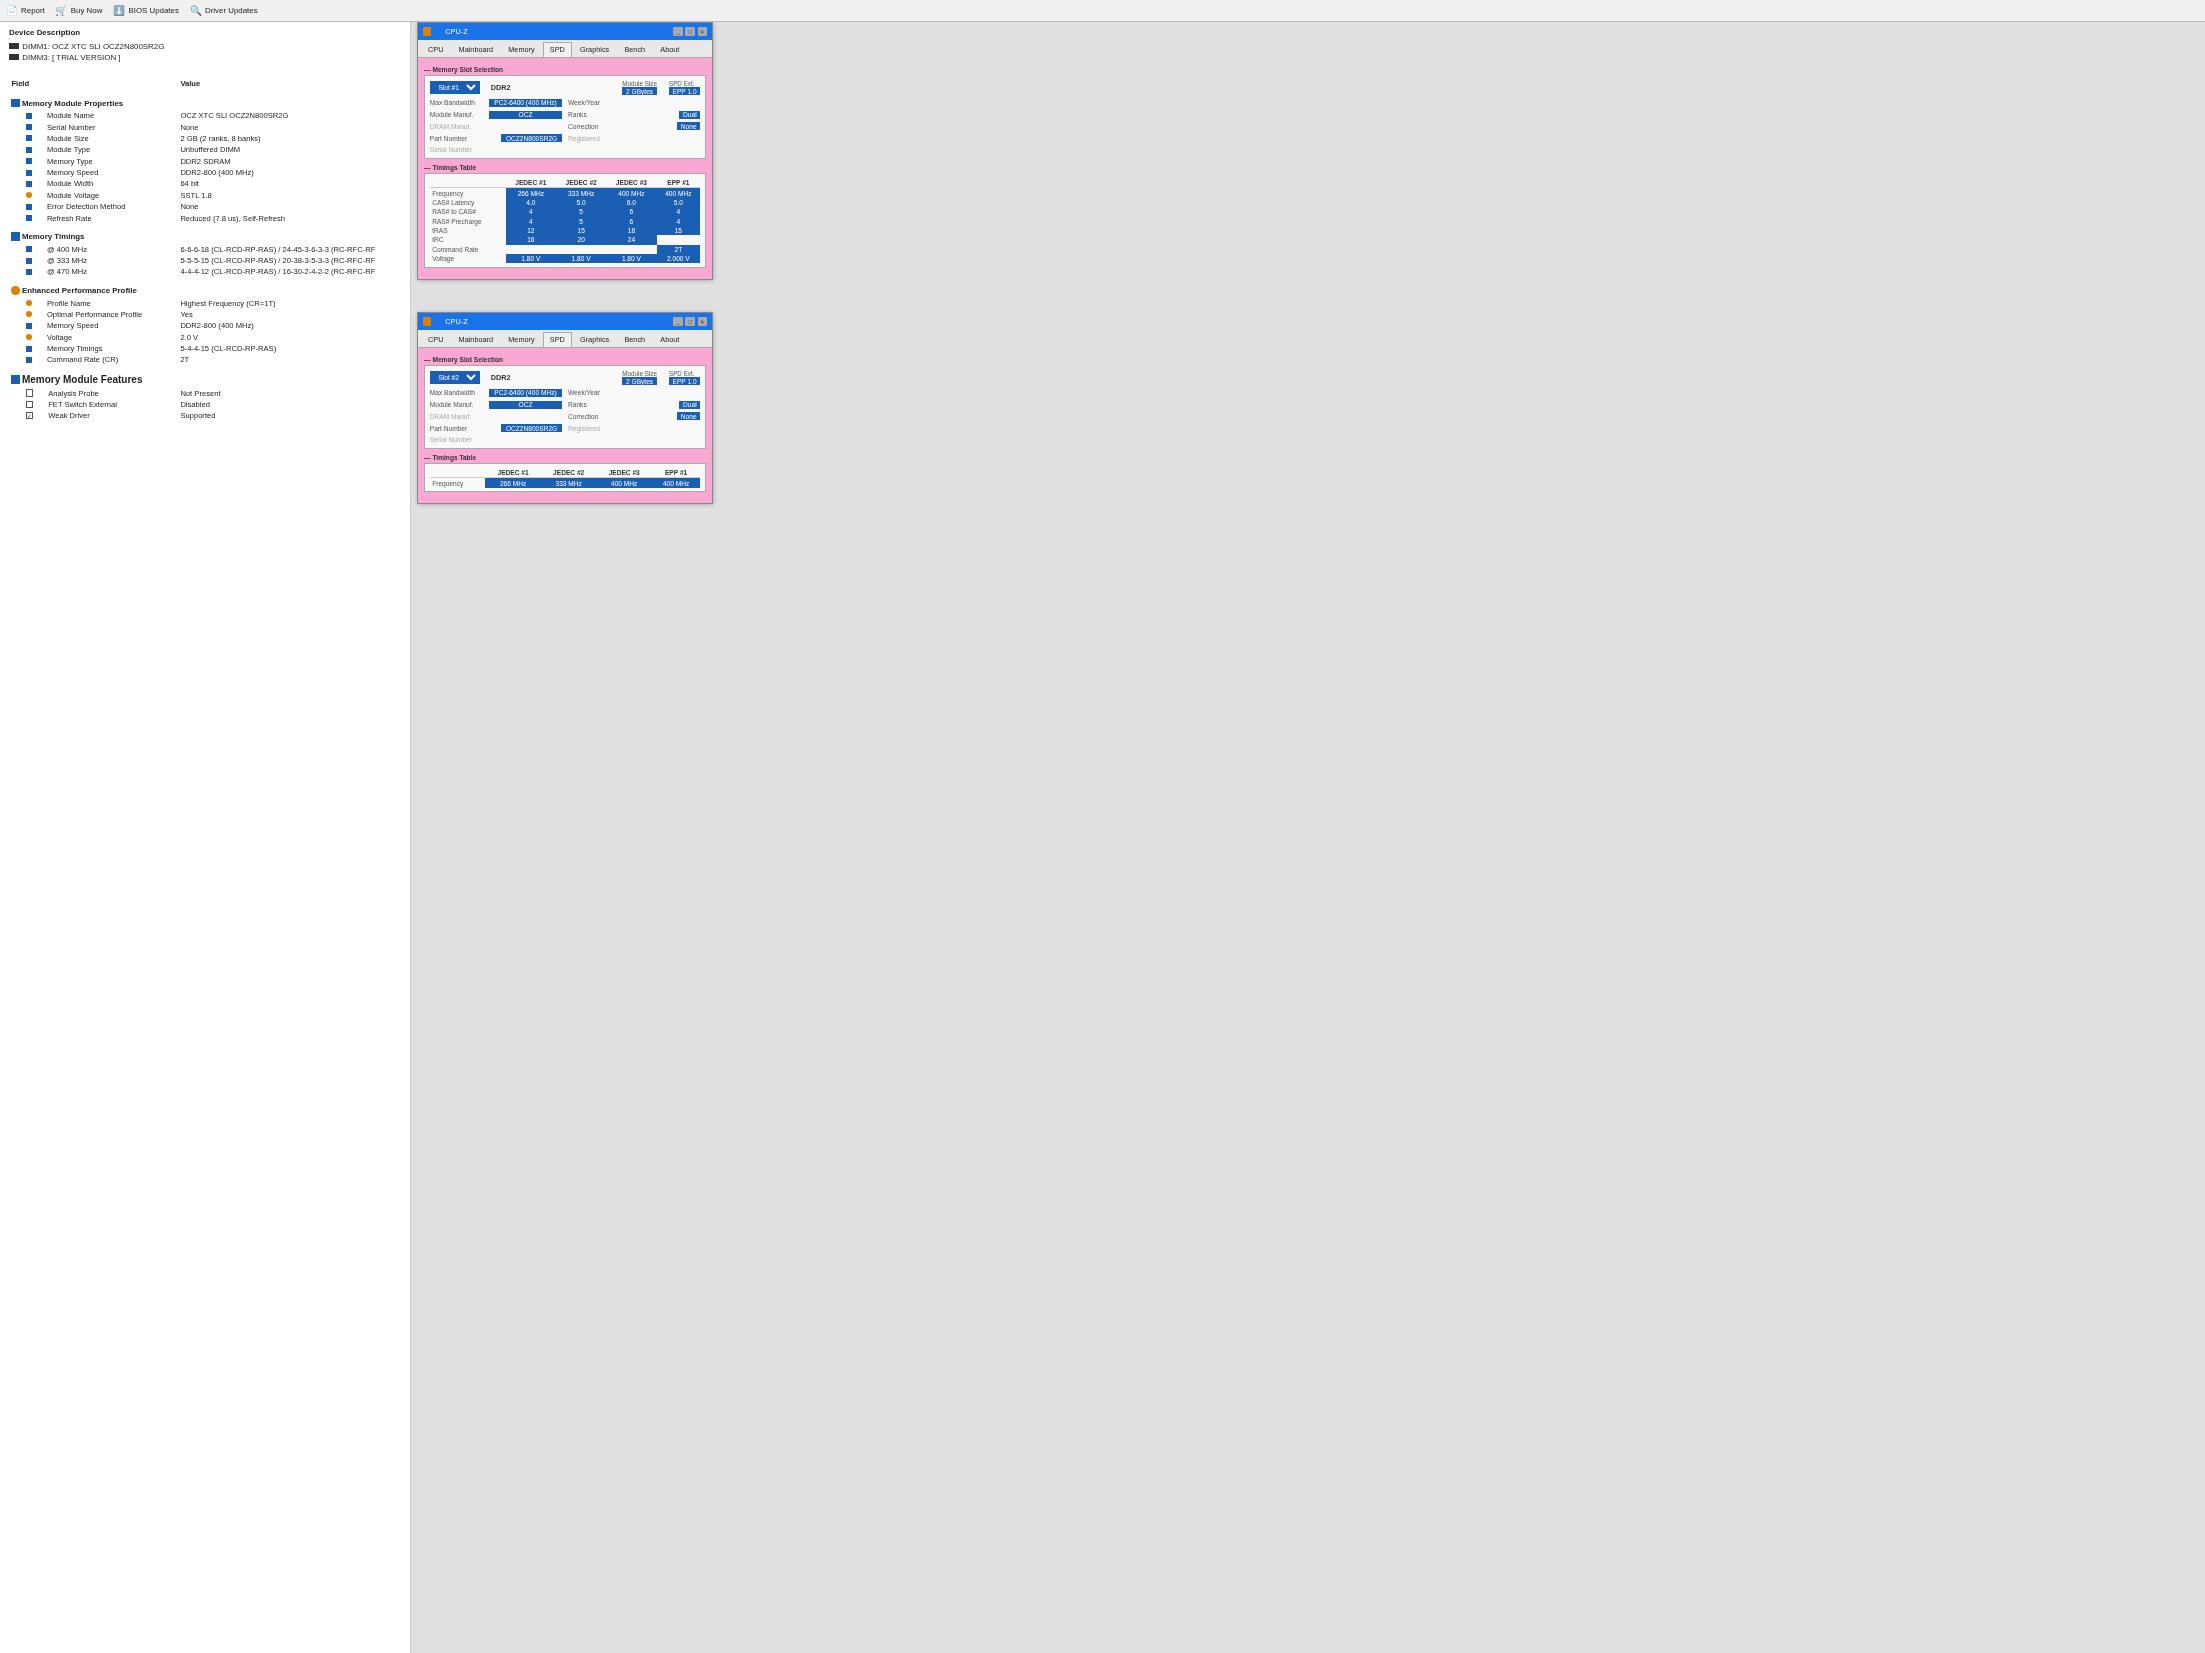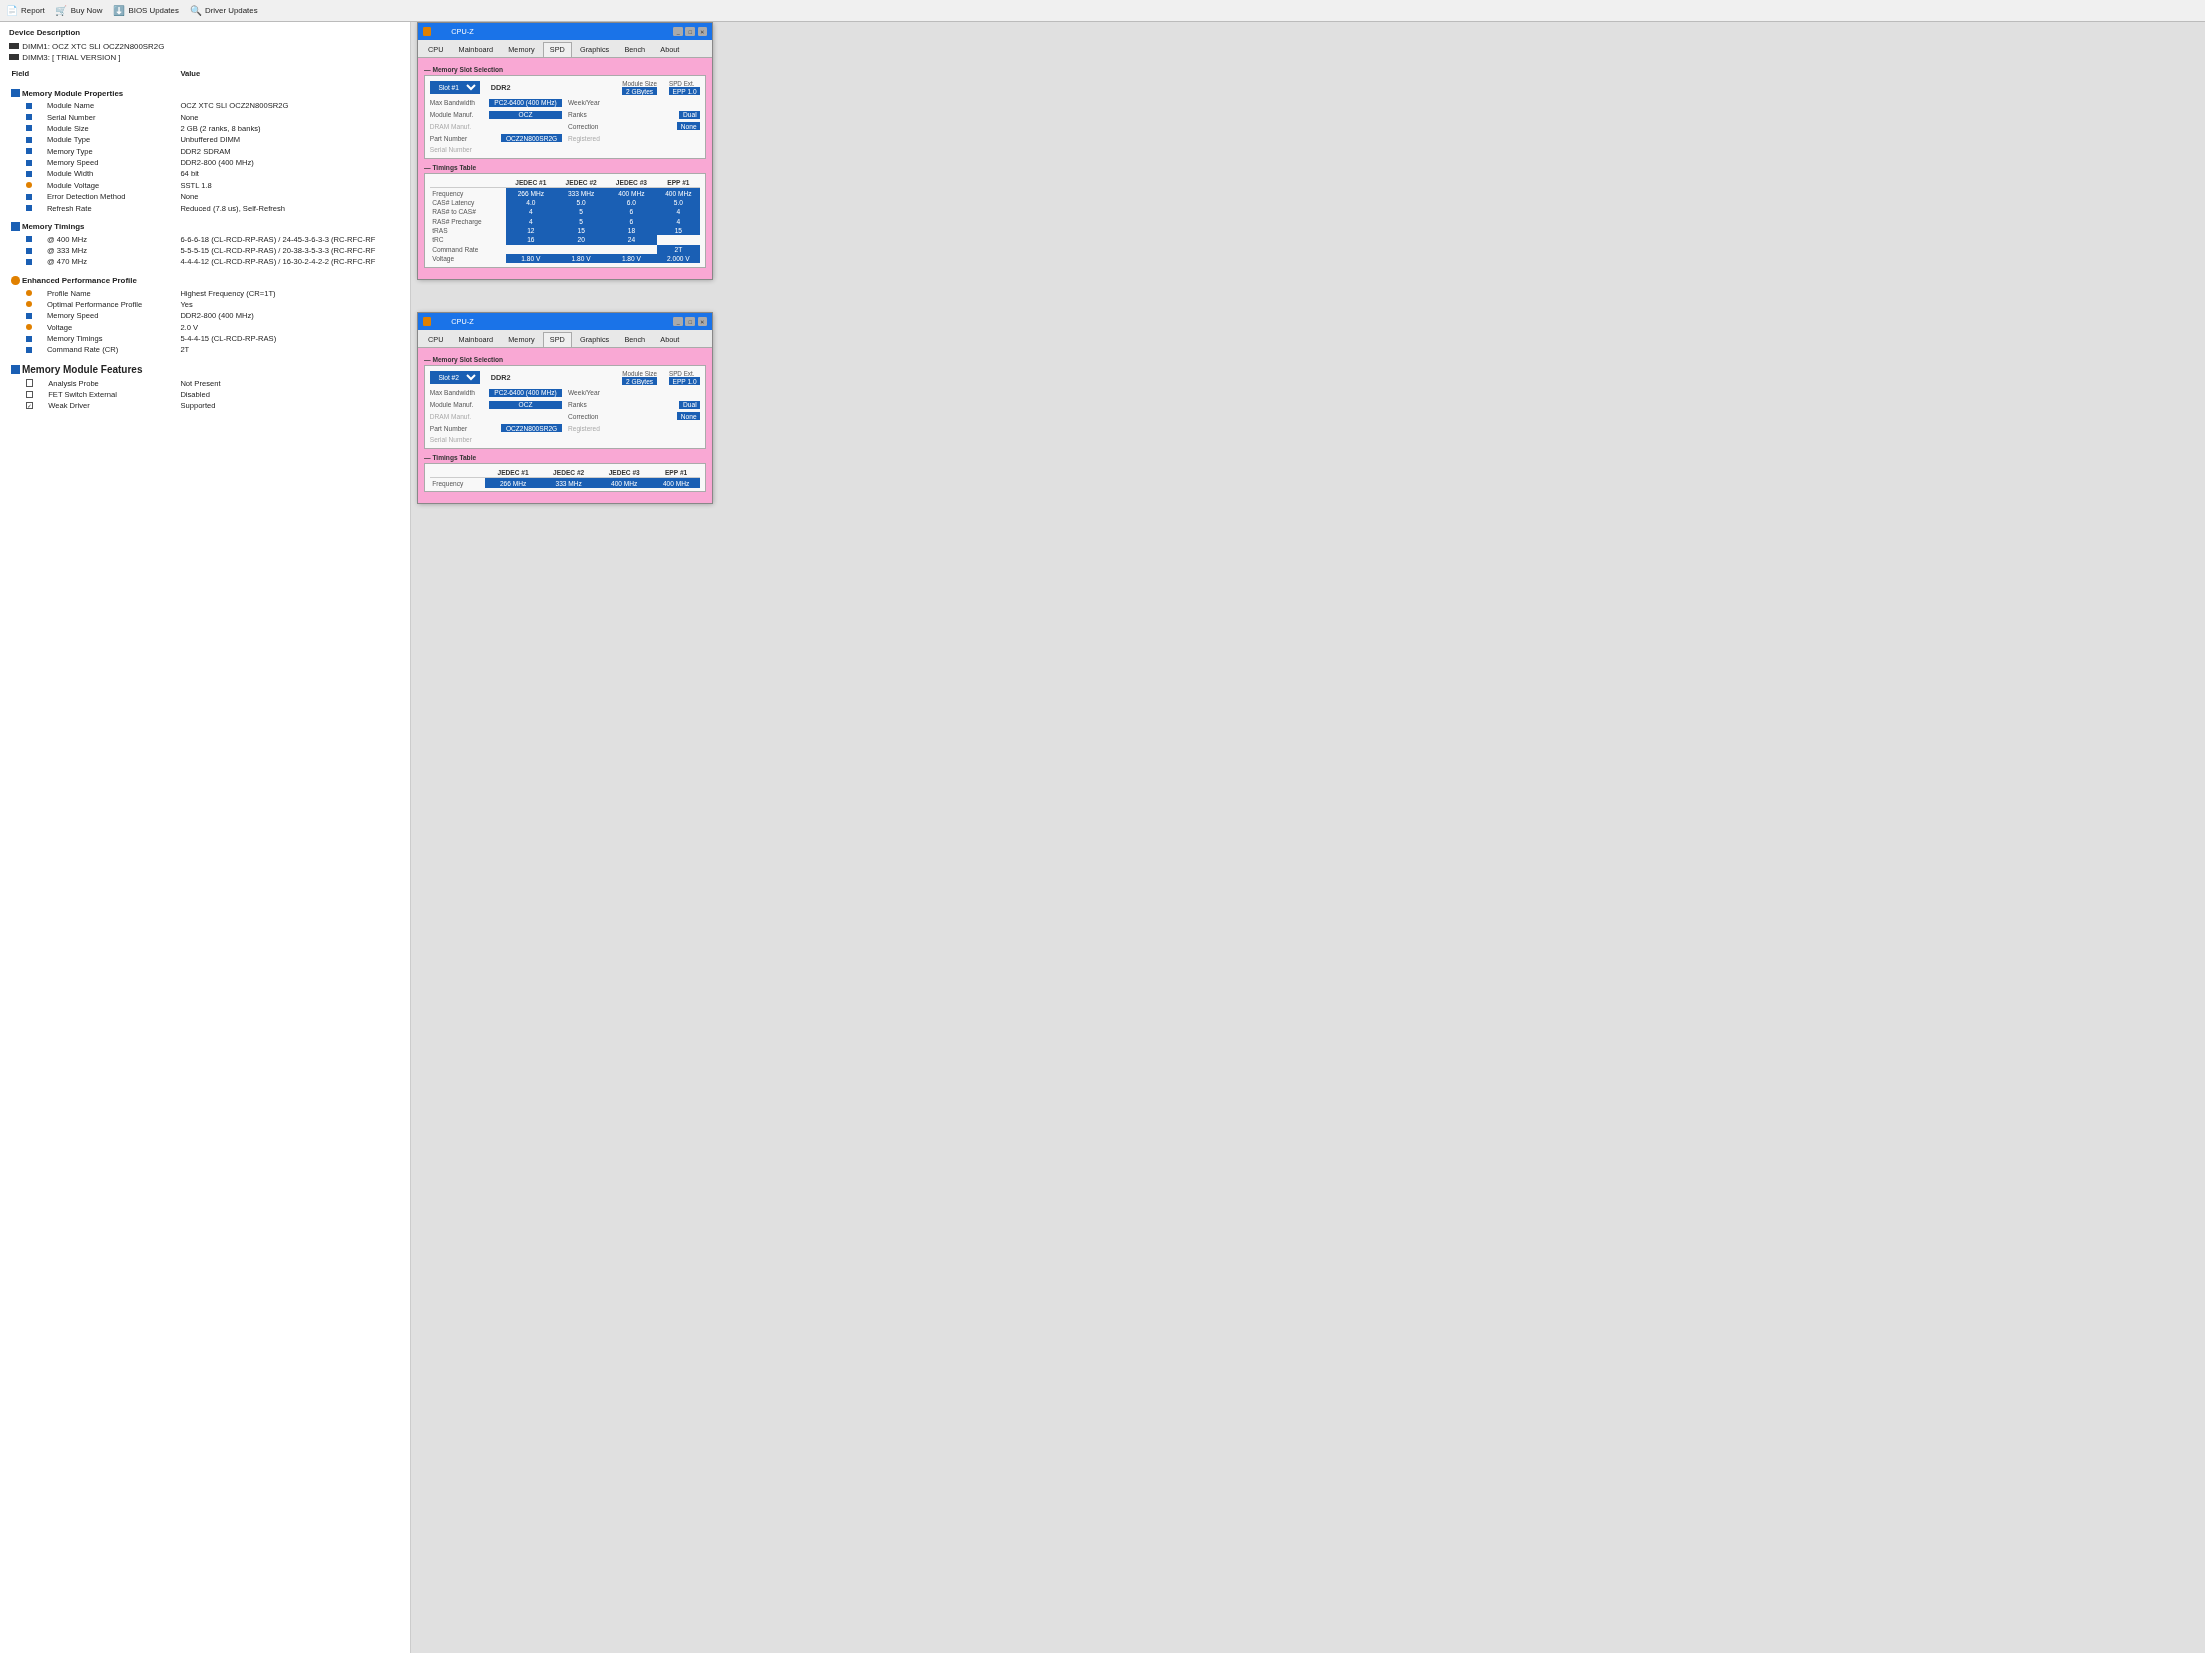--- a/index.html
+++ b/index.html
@@ -63,21 +63,21 @@
     .dimm-icon {
       width: 9.7px;
       height: 6px;
       background: #333;
       display: inline-block;
     }
 
     .info-table {
       width: 100%;
       border-collapse: collapse;
-      margin-top: 6px;
+      margin-top: 16px;
     }
     .info-table td {
       padding: 1.2px 2.4px;
       vertical-align: top;
       font-size: 7.6px;
     }
     .col-field { width: 169px; }
     .col-value { }
 
     .section-header {
@@ -158,21 +158,21 @@
       padding: 2.4px 4.8px;
       display: flex;
       align-items: center;
       justify-content: space-between;
       font-size: 7.3px;
       height: 17px;
     }
     .cpuz-title-left {
       display: flex;
       align-items: center;
-      gap: 20px;
+      gap: 14px;
     }
     .cpuz-title-icon {
       width: 8.5px;
       height: 8.5px;
       background: #e08000;
       border-radius: 1.2px;
     }
     .cpuz-win-controls {
       display: flex;
       gap: 2.4px;

